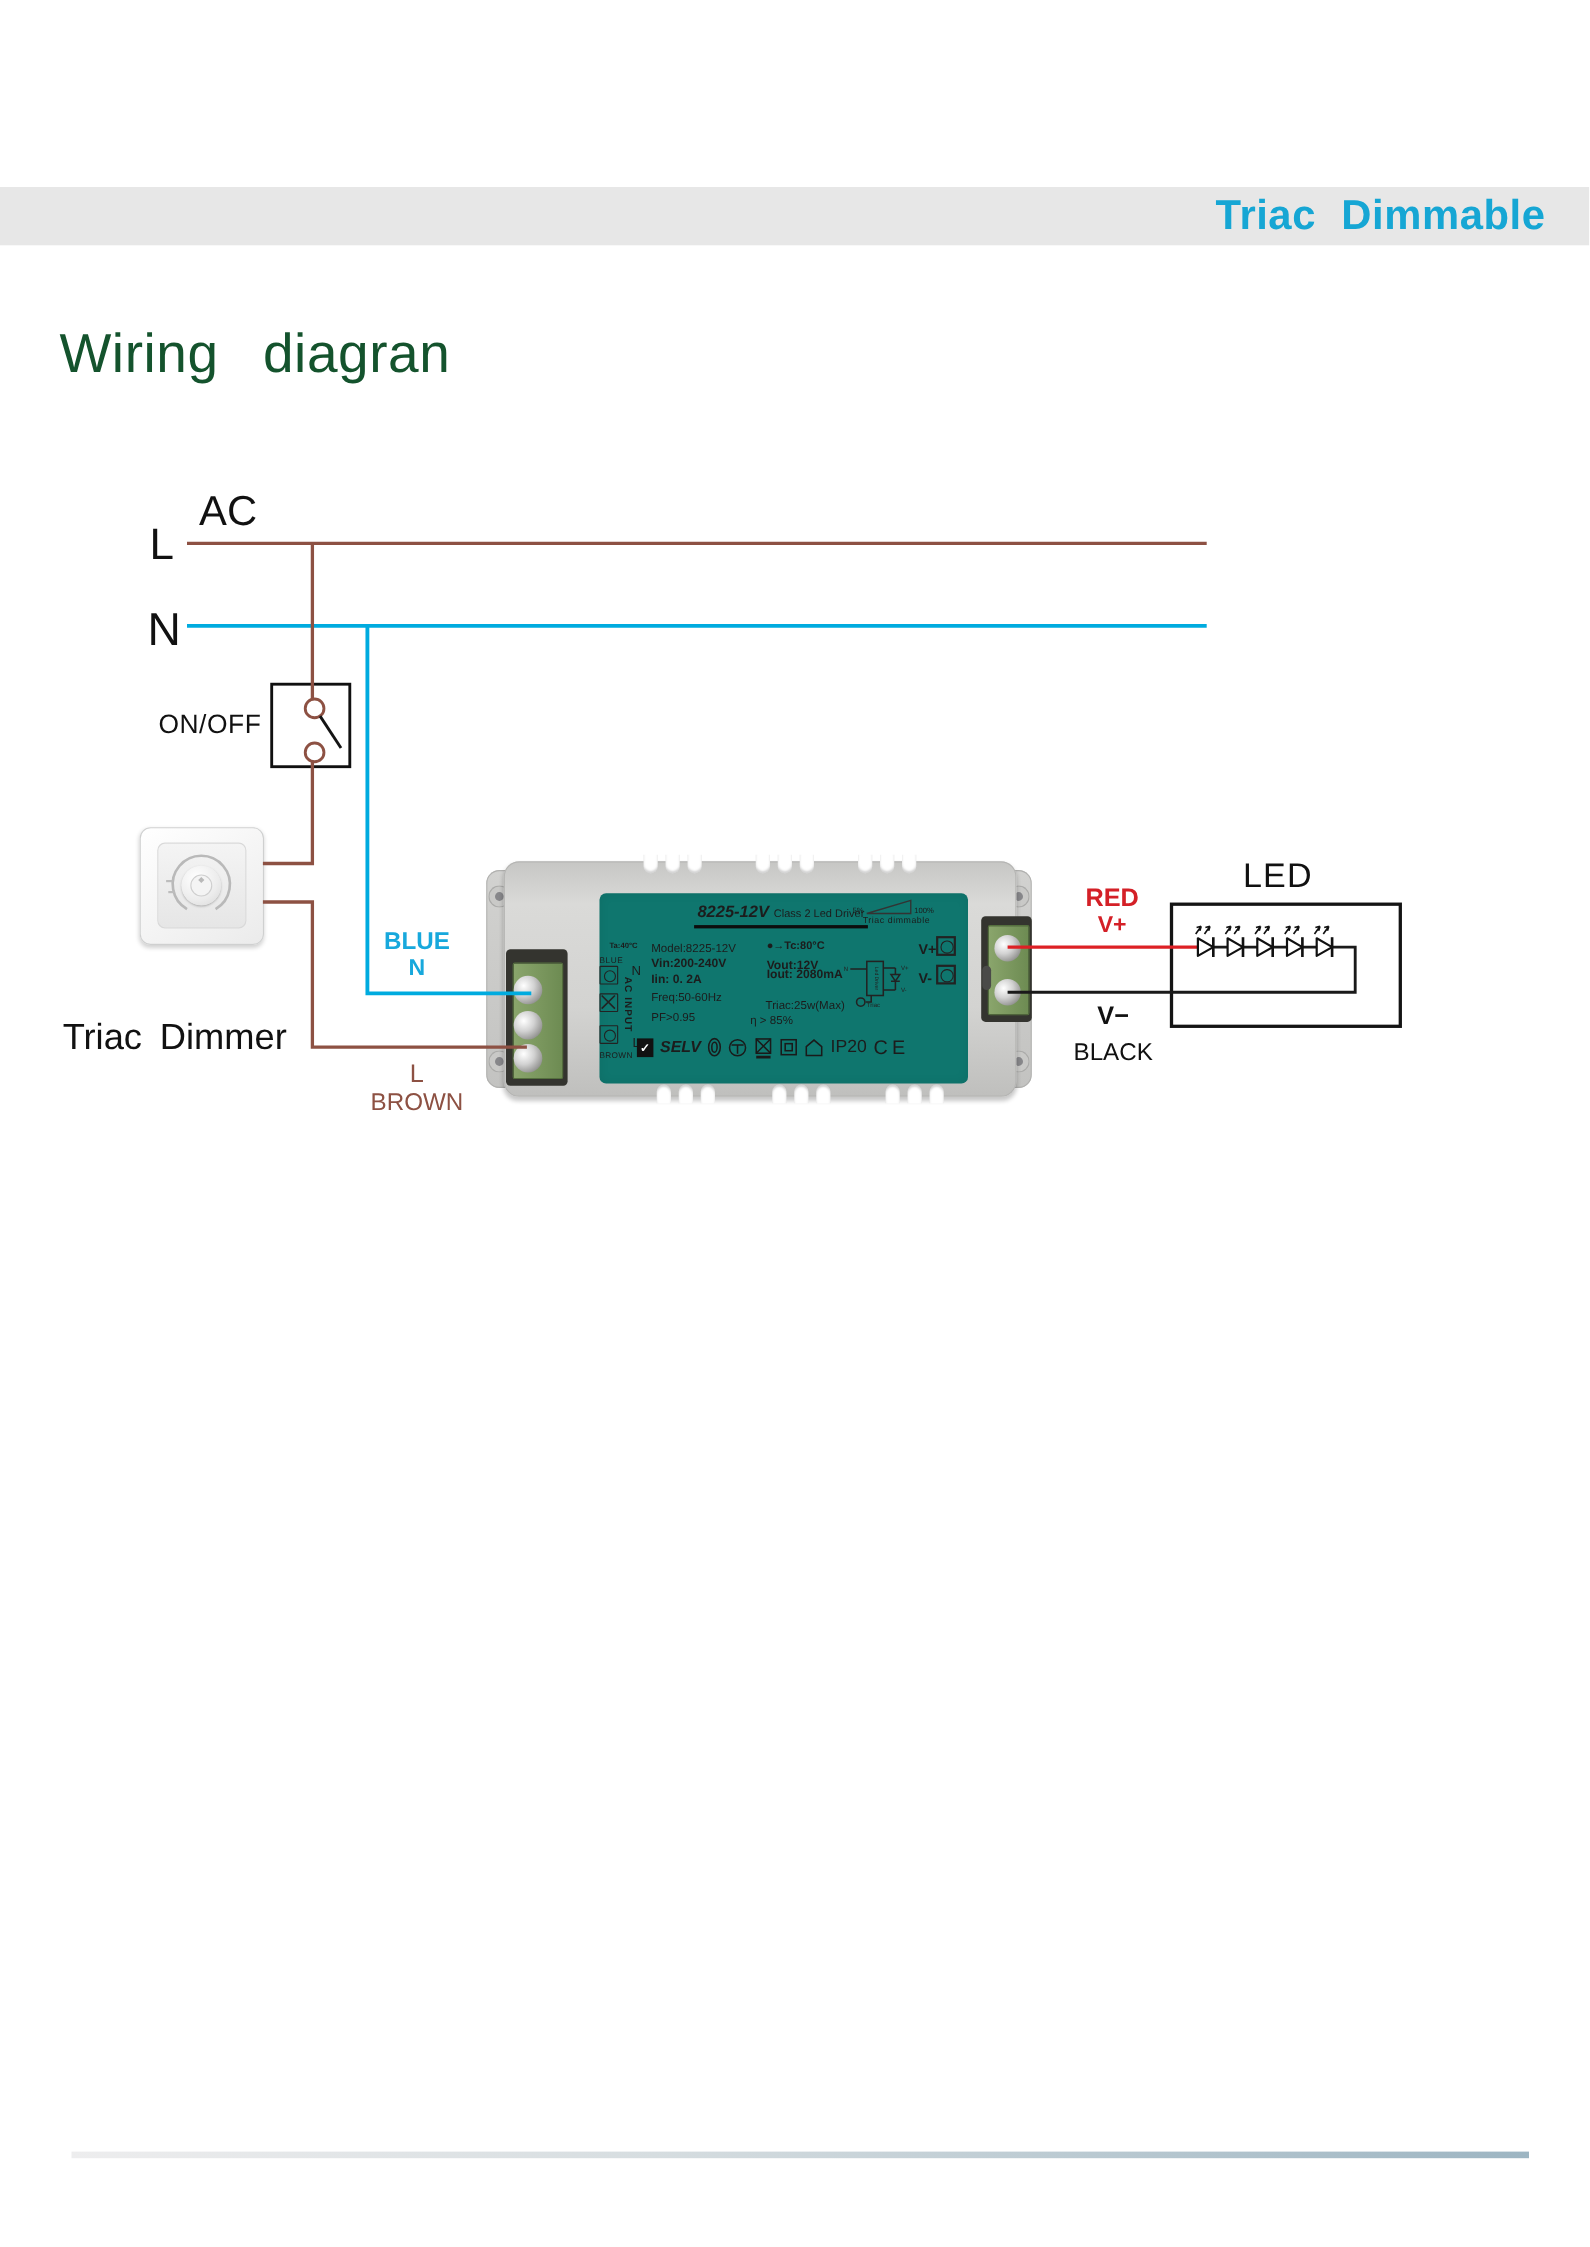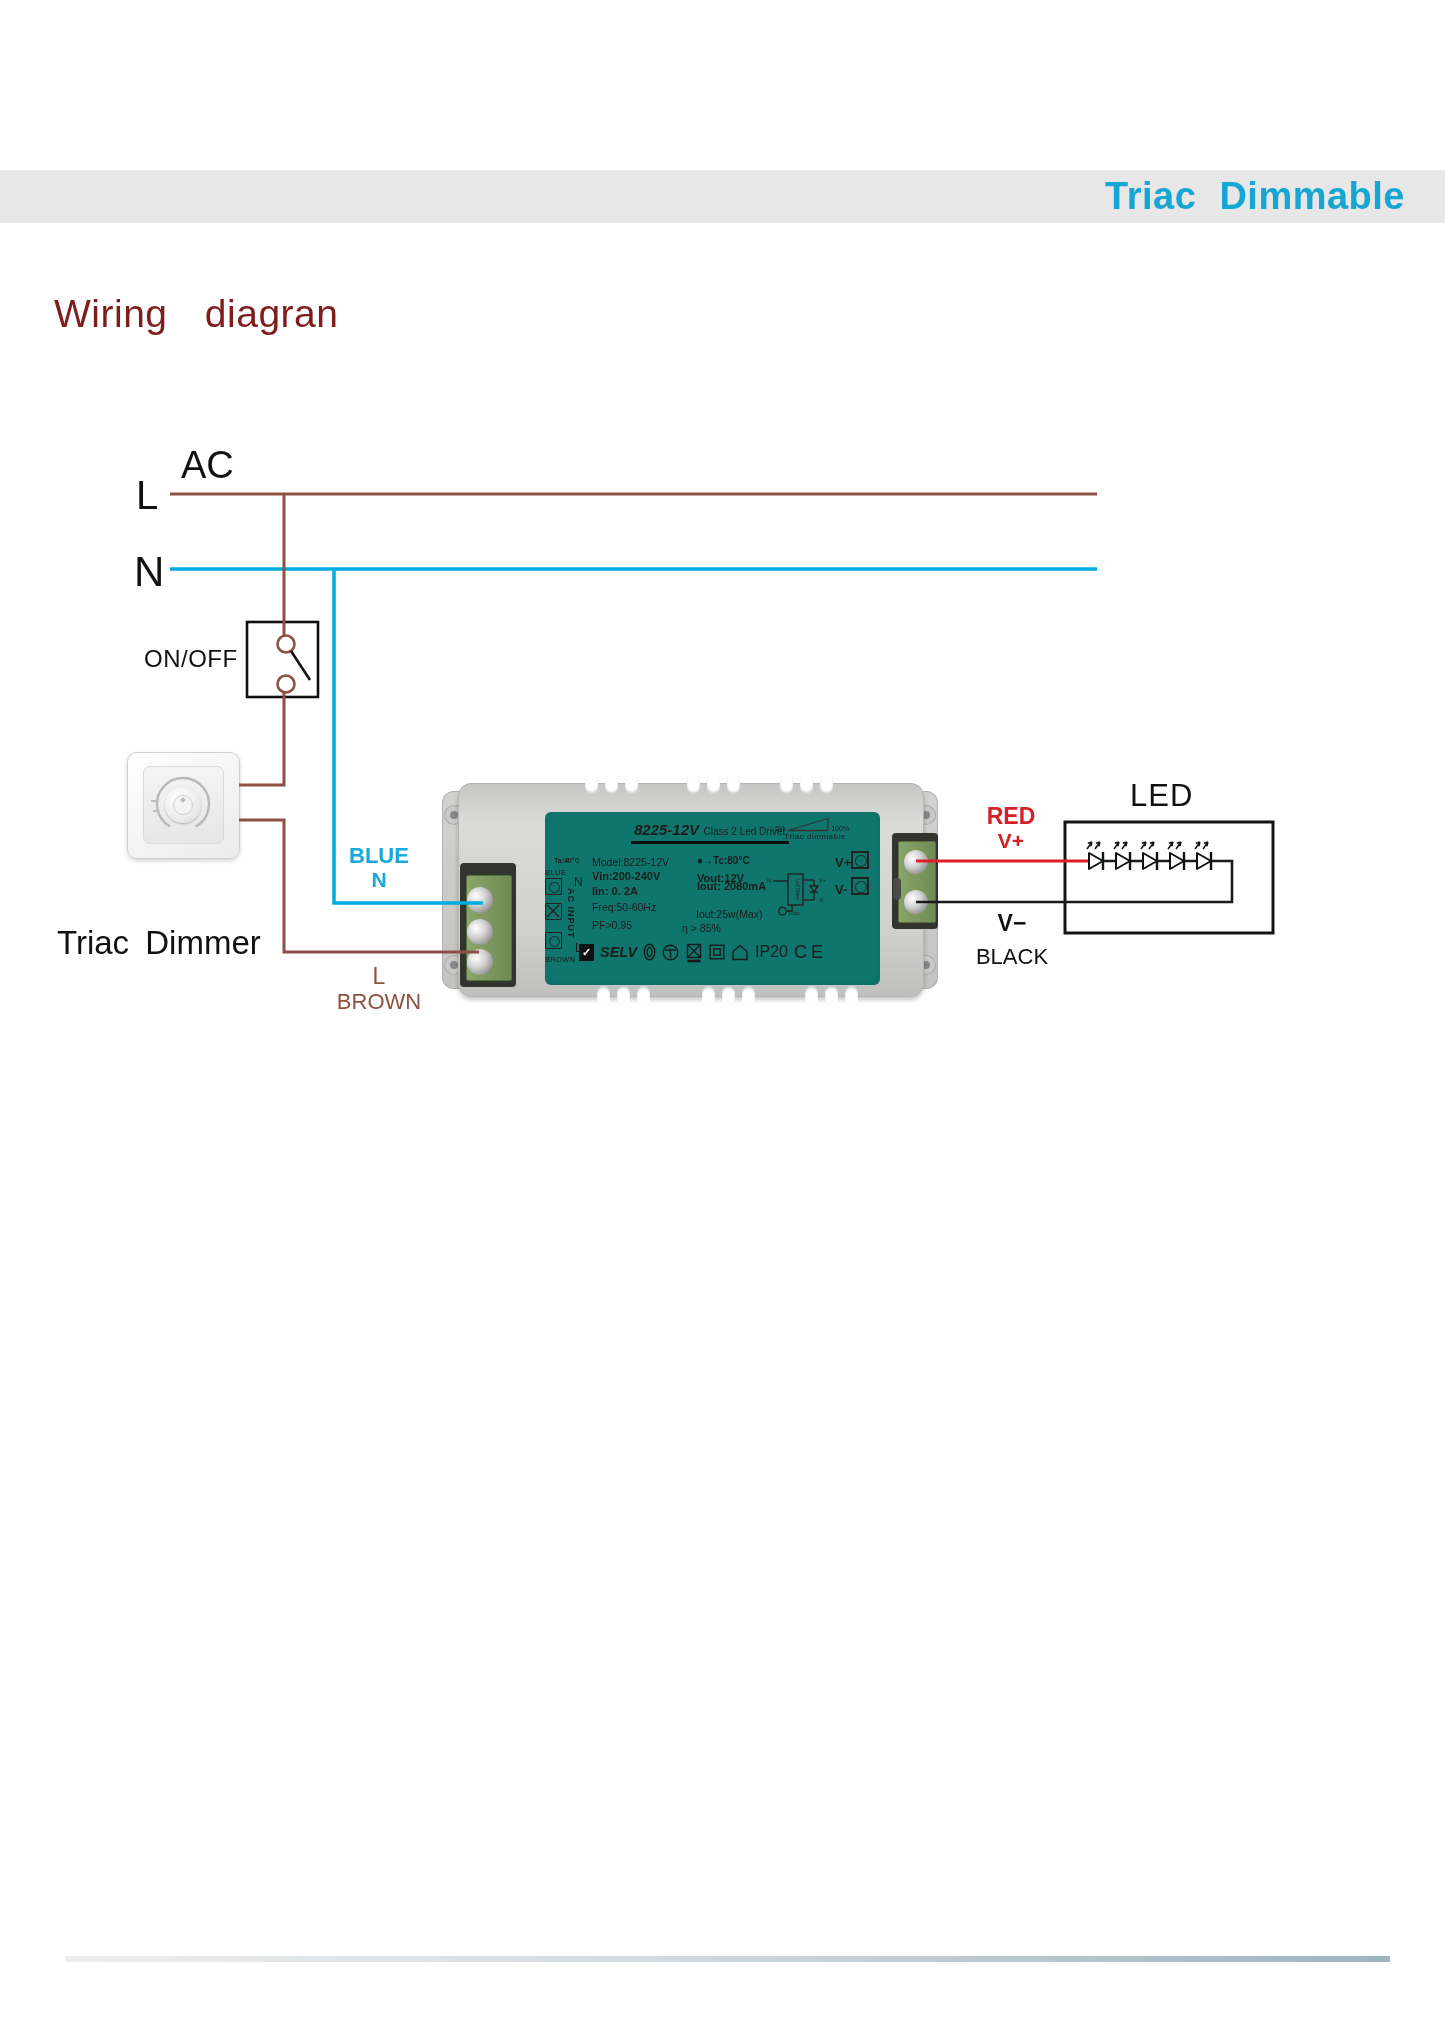--- a/index.html
+++ b/index.html
@@ -8,21 +8,21 @@
 
   
   .hdr-grad { position:absolute; left:0; top:0; width:1445px; height:170px;
     background:linear-gradient(90deg,#e6e7e7 0%,#d9dddf 30%,#bac9d1 68%,#a5bcc8 100%); }
   .hdr-model { position:absolute; top:52px; right:73px; font-size:60px; line-height:1;
     color:#141414; letter-spacing:1px; }
   .hdr-strip { position:absolute; left:0; top:170px; width:1445px; height:53px; background:#e7e7e7; }
   .hdr-banner { position:absolute; right:40px; top:0; line-height:53px; font-size:38px;
     font-weight:700; color:#16a6d4; word-spacing:12px; letter-spacing:0.5px; }
 
-  .page-title { position:absolute; left:54px; top:292px; font-size:39px; color:#7f1d1d;
+  .page-title { position:absolute; left:54px; top:292px; font-size:50px; color:#14532d;
     word-spacing:26px; letter-spacing:0.5px; }
 
   
   .lab { position:absolute; white-space:nowrap; line-height:1.15; color:#111; }
   .stack { text-align:center; }
 
   .lab-ac { left:181px; top:444px; font-size:38px; }
   .lab-l  { left:136px; top:472px; font-size:40px; }
   .lab-n  { left:134px; top:548px; font-size:42px; }
   .lab-onoff { left:144px; top:645px; font-size:24px; letter-spacing:0.5px; }
@@ -241,21 +241,21 @@
 
       <div class="el c2" style="top:45px;">Model:8225-12V</div>
       <div class="el c2 b" style="top:59px;">Vin:200-240V</div>
       <div class="el c2 b" style="top:74px;">Iin: 0. 2A</div>
       <div class="el c2" style="top:90px;">Freq:50-60Hz</div>
       <div class="el c2" style="top:108px;">PF&gt;0.95</div>
 
       <div class="el c3 b" style="top:44px;font-size:10px;">●→Tc:80°C</div>
       <div class="el c3 b" style="top:61px;">Vout:12V</div>
       <div class="el c3 b" style="top:69px;">Iout: 2080mA</div>
-      <div class="el c3" style="top:97px;left:151px;">Iout:25w(Max)</div>
+      <div class="el c3" style="top:97px;left:151px;">Triac:25w(Max)</div>
       <div class="el c3" style="top:111px;left:137px;">η &gt; 85%</div>
 
       <svg class="mini" viewBox="0 0 72 50">
         <g stroke="#222" stroke-width="1.4" fill="none">
           <line x1="6" y1="12" x2="21" y2="12"></line>
           <rect x="21" y="5" width="15" height="31"></rect>
           <line x1="36" y1="11" x2="47" y2="11"></line>
           <line x1="47" y1="11" x2="47" y2="17"></line>
           <path d="M43 17 L51 17 L47 23 Z"></path>
           <line x1="43" y1="23" x2="51" y2="23"></line>

